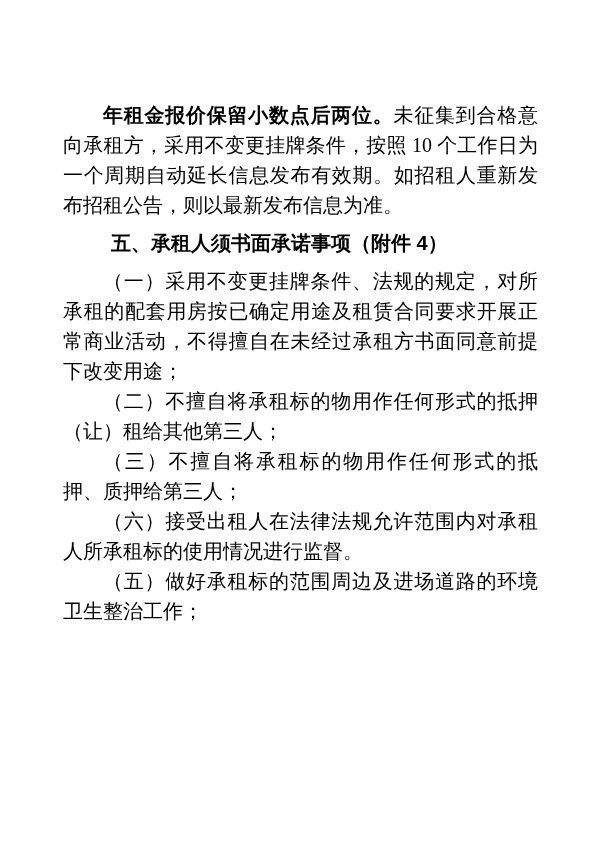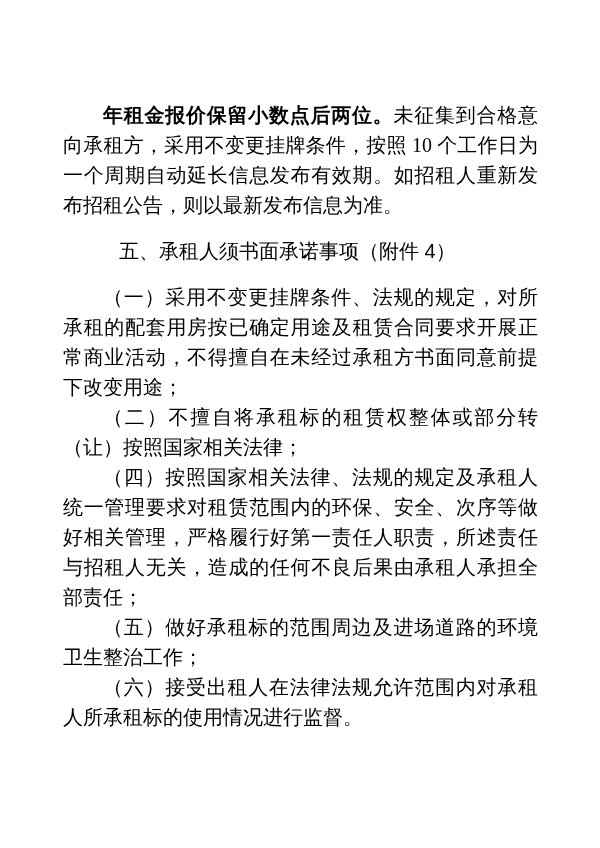--- a/index.html
+++ b/index.html
@@ -28,46 +28,46 @@
   }
   .doc p {
     margin: 0;
     padding: 0;
     text-indent: 2em;
   }
   .doc p .lead {
     font-weight: bold;
   }
   .doc h2 {
-    margin: 16px;
+    margin: 8px;
     padding: 0;
     text-indent: 2em;
     font-size: 20px;
     line-height: 30px;
-    font-weight: normal;
+    font-weight: bold;
     font-family: "Liberation Sans", "DejaVu Sans", sans-serif;
     text-align: left;
   }
 </style>
 </head>
 <body>
 
 <div class="page">
   <div class="doc">
 
     <p><strong class="lead">年租金报价保留小数点后两位。</strong><span>未征集到合格意向承租方，采用不变更挂牌条件，按照 10 个工作日为一个周期自动延长信息发布有效期。如招租人重新发布招租公告，则以最新发布信息为准。</span></p>
 
     <h2>五、承租人须书面承诺事项（附件 4）</h2>
 
     <p>（一）采用不变更挂牌条件、法规的规定，对所承租的配套用房按已确定用途及租赁合同要求开展正常商业活动，不得擅自在未经过承租方书面同意前提下改变用途；</p>
 
-    <p>（二）不擅自将承租标的租赁权整体或部分转（让）按照国家相关法律；</p>
+    <p>（二）不擅自将承租标的物用作任何形式的抵押（让）租给其他第三人；</p>
+
+    <p>（三）不擅自将承租标的物用作任何形式的抵押、质押给第三人；</p>
 
 
-    <p>（四）按照国家相关法律、法规的规定及承租人统一管理要求对租赁范围内的环保、安全、次序等做好相关管理，严格履行好第一责任人职责，所述责任与招租人无关，造成的任何不良后果由承租人承担全部责任；</p>
+    <p>（六）接受出租人在法律法规允许范围内对承租人所承租标的使用情况进行监督。</p>
 
     <p>（五）做好承租标的范围周边及进场道路的环境卫生整治工作；</p>
-
-    <p>（六）接受出租人在法律法规允许范围内对承租人所承租标的使用情况进行监督。</p>
 
 
   </div>
 </div>
 
 </body></html>

